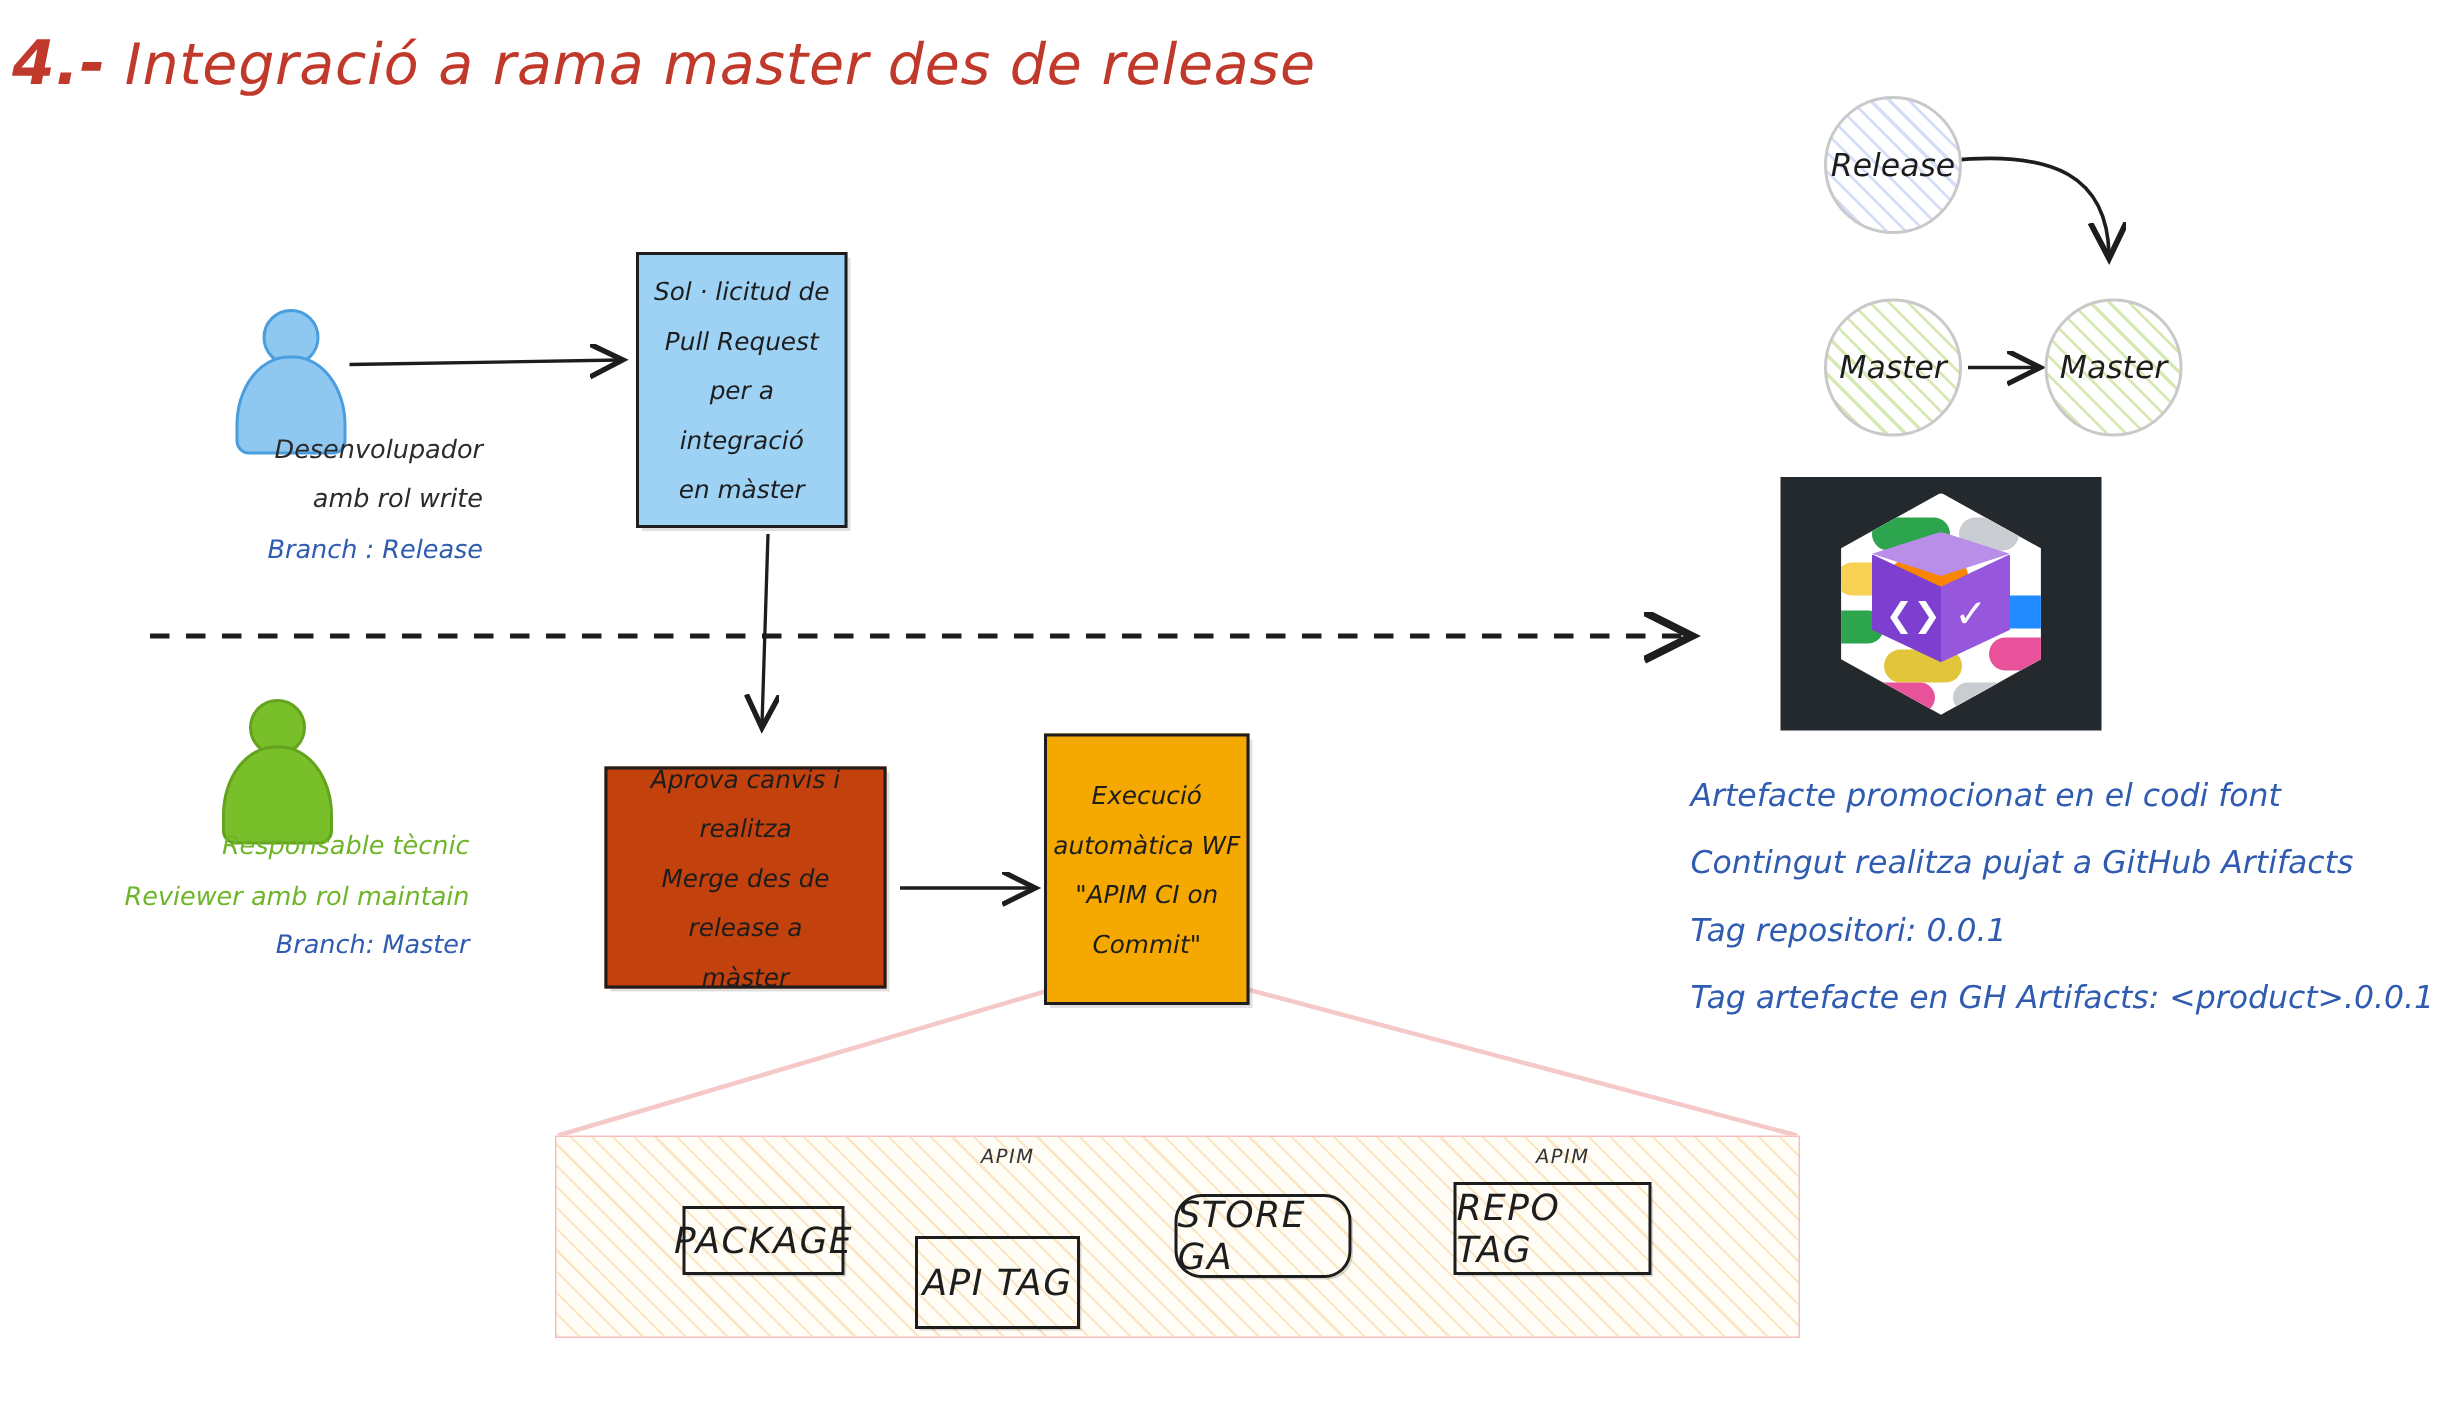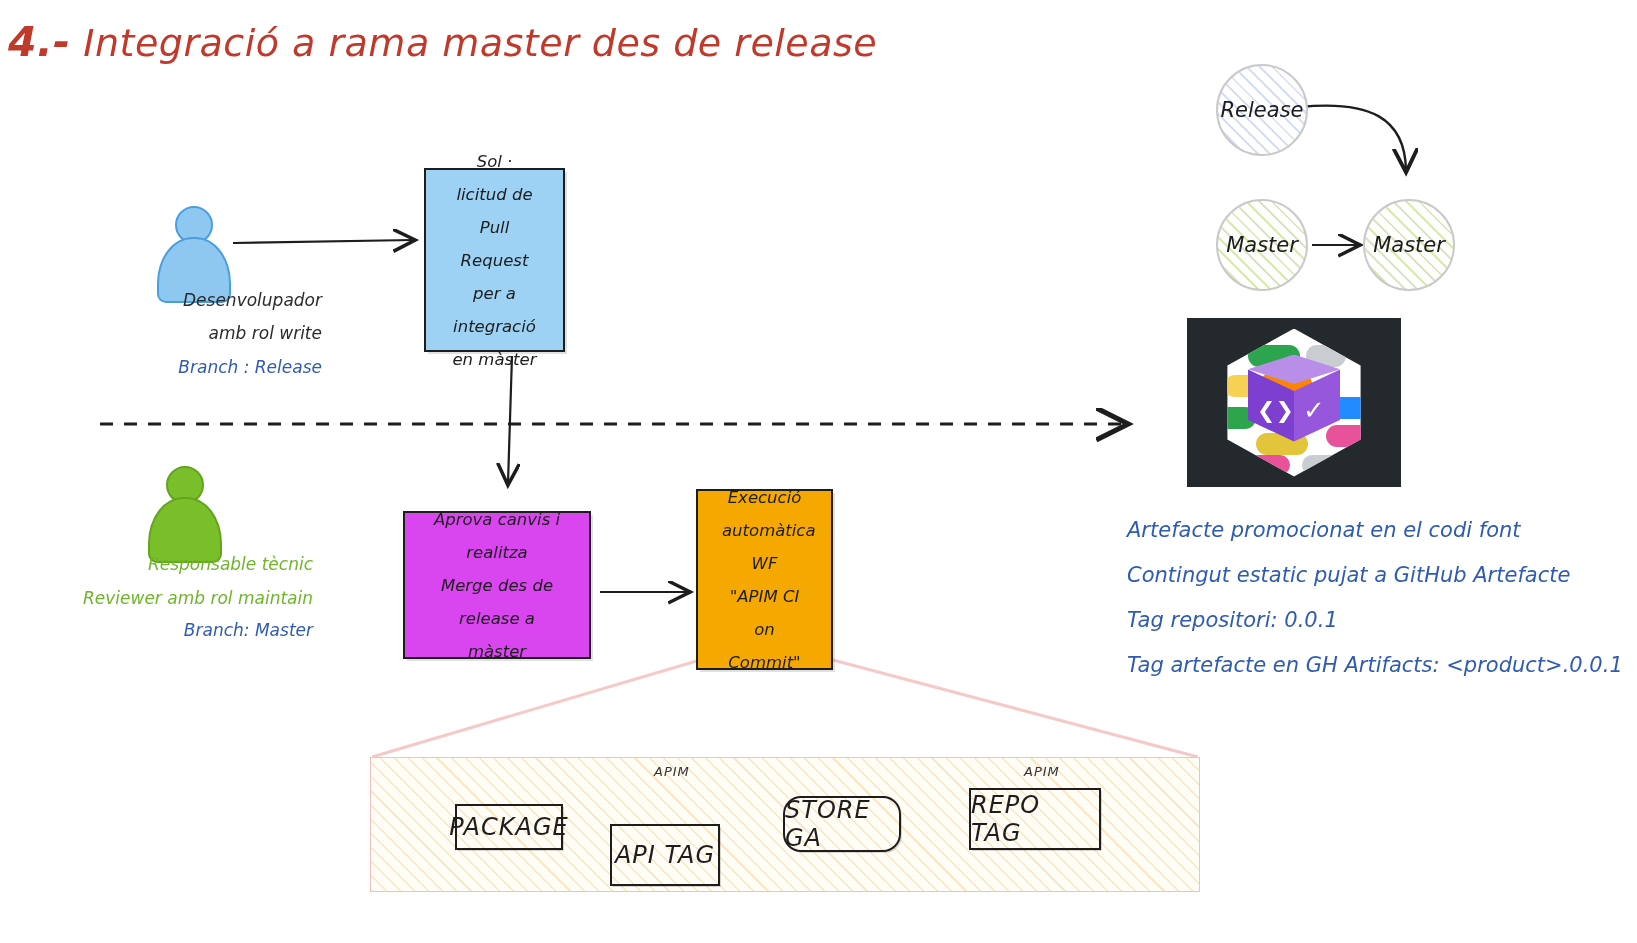--- a/index.html
+++ b/index.html
@@ -85,25 +85,25 @@
     border: 2.5px solid #1d1d1d;
     display: flex;
     align-items: center;
     justify-content: center;
     text-align: center;
     font-family: "DejaVu Sans", sans-serif;
     font-size: 16.5px;
     line-height: 33px;
     color: #1d1d1d;
     font-style: italic;
-    padding: 6px 24px;
+    padding: 6px 4px;
     box-shadow: 3px 3px 0 -1px rgba(0,0,0,0.12);
   }
   .sbox.blue { background: #9ed2f5; }
-  .sbox.green { background: #d946ef; }
+  .sbox.green { background: #c2410c; }
   .sbox.orange { background: #f5a800; }
   .sbox .txt { width: 100%; }
 
   
   svg.overlay {
     position: absolute;
     left: 0; top: 0;
     width: 1637px;
     height: 943px;
     pointer-events: none;
@@ -359,21 +359,21 @@
       <div class="top"></div>
       <div class="left"></div>
       <div class="right"></div>
       <span class="glyph" style="left:9px; top:43px; font-size:22px;">❮❯</span>
       <span class="glyph" style="left:55px; top:40px; font-size:26px;">✓</span>
     </div>
   </div>
 
   <div id="info">
     <div>Artefacte promocionat en el codi font</div>
-    <div>Contingut estatic pujat a GitHub Artefacte</div>
+    <div>Contingut realitza pujat a GitHub Artifacts</div>
     <div>Tag repositori: 0.0.1</div>
     <div>Tag artefacte en GH Artifacts: &lt;product&gt;.0.0.1</div>
   </div>
 
   <div id="apim-zone">
     <div class="step" style="left:84px; top:46px; width:108px; height:46px;">
       <span>PACKAGE</span>
     </div>
 
     <div class="apim-label" style="left:283px; top:6px;">APIM</div>

